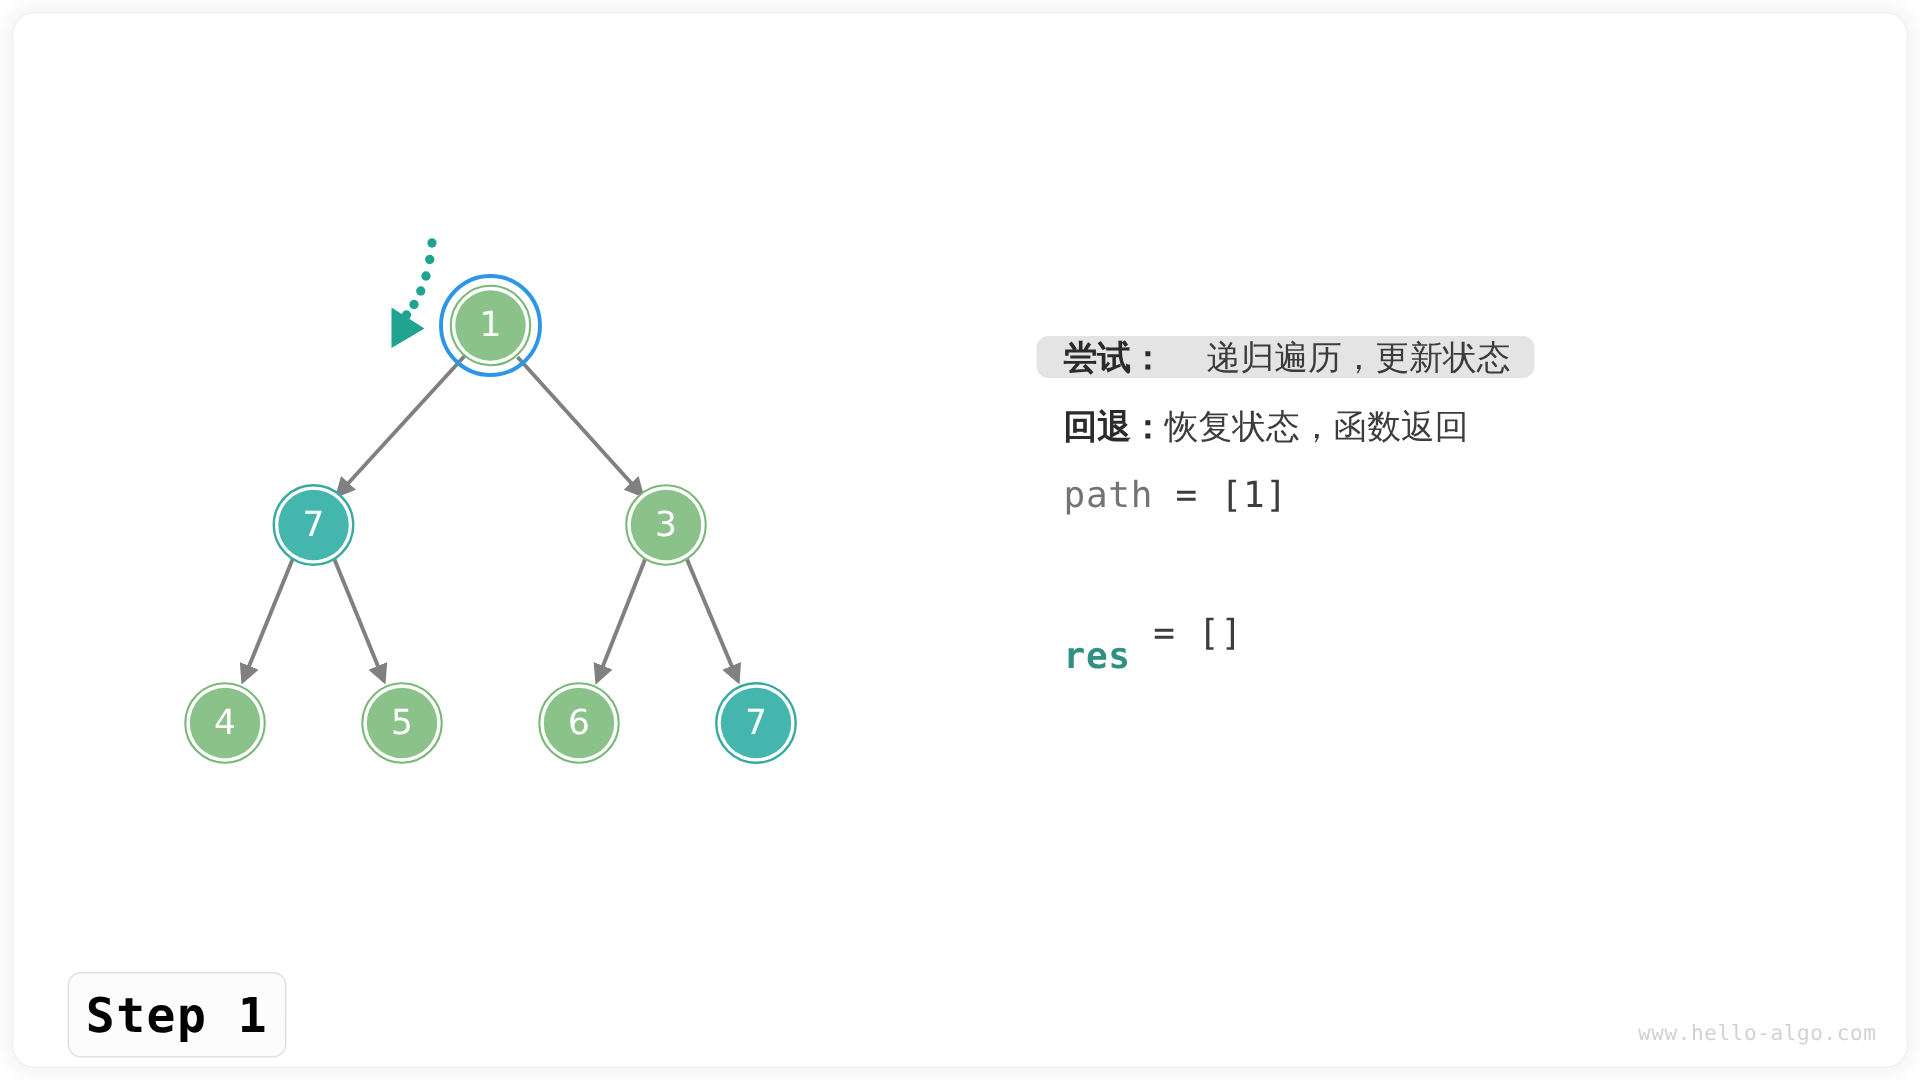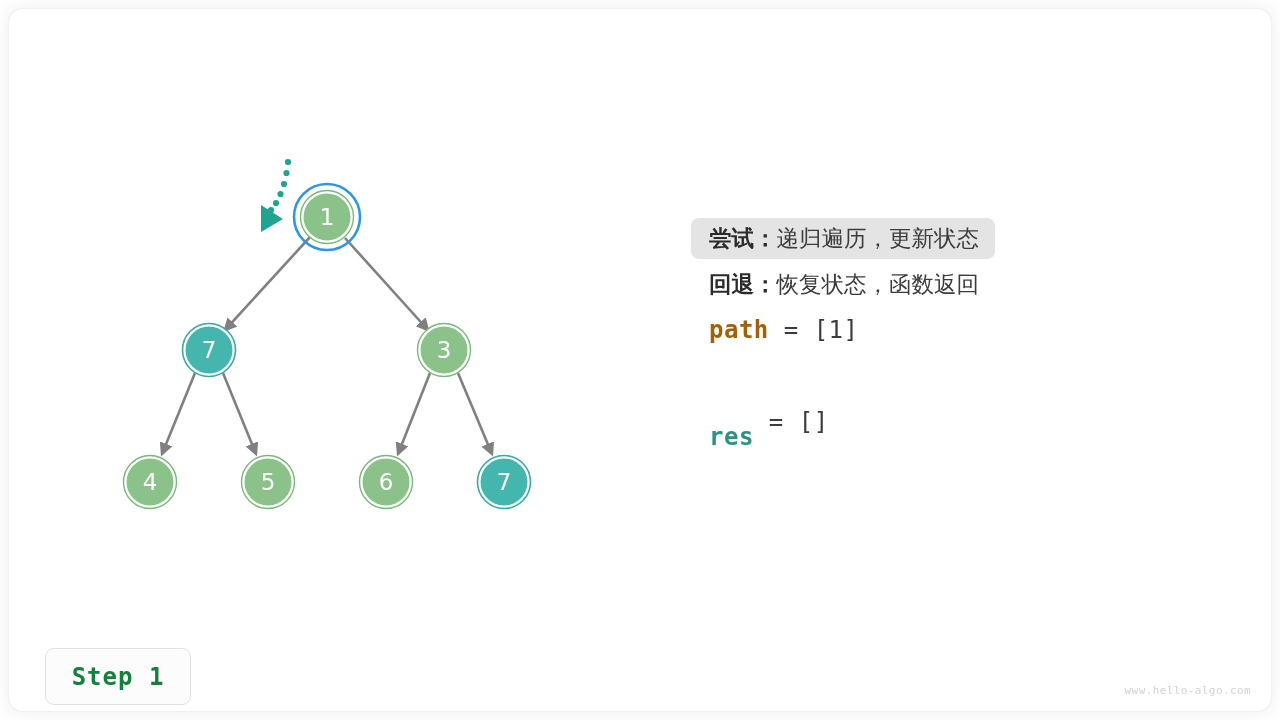--- a/index.html
+++ b/index.html
@@ -64,44 +64,45 @@
   }
   .line.code {
     font-family: "DejaVu Sans Mono", "Liberation Mono", monospace;
     font-size: 24px;
     letter-spacing: 0.5px;
   }
   .hl-box {
     background: #e4e4e4;
     border-radius: 8px;
     padding: 0 16px 0 18px;
-    height: 41px;
+    height: 28px;
     display: inline-flex;
     align-items: center;
     margin-left: -2px;
+    gap: 28px;
   }
   .plain-box {
     padding: 0 16px 0 18px;
     height: 44px;
     display: inline-flex;
     align-items: center;
     margin-left: -2px;
   }
   .cn-key {
     font-weight: bold;
     color: #2b2b2b;
   }
   .cn-val {
     font-weight: normal;
     color: #3c3c3c;
     text-align: right;
   }
   .var-path {
-    color: #a16207;
-    font-weight: bold;
+    color: #737373;
+    font-weight: normal;
   }
   .var-res {
     color: #2f9184;
     font-weight: bold;
     margin-top: 29px;
   }
   .spacer-line { height: 46px; }
 
   
   #step-badge {
@@ -110,33 +111,33 @@
     top: 639px;
     width: 144px;
     height: 55px;
     border: 1.5px solid #e0e0e0;
     border-radius: 9px;
     background: #fcfcfc;
     display: flex;
     align-items: center;
     justify-content: center;
     font-family: "DejaVu Sans Mono", "Liberation Mono", monospace;
-    font-size: 24px;
+    font-size: 32px;
     font-weight: bold;
-    color: #15803d;
+    color: #000000;
     letter-spacing: 1px;
   }
 
   
   #watermark {
     position: absolute;
     right: 20px;
     bottom: 14px;
     font-family: "DejaVu Sans Mono", "Liberation Mono", monospace;
-    font-size: 11px;
+    font-size: 14px;
     color: #d2d2d2;
     letter-spacing: 0.4px;
   }
 </style>
 </head>
 <body>
 
 <div id="frame">
 
   <svg id="tree-svg" viewBox="0 0 1280 720" xmlns="http://www.w3.org/2000/svg">

